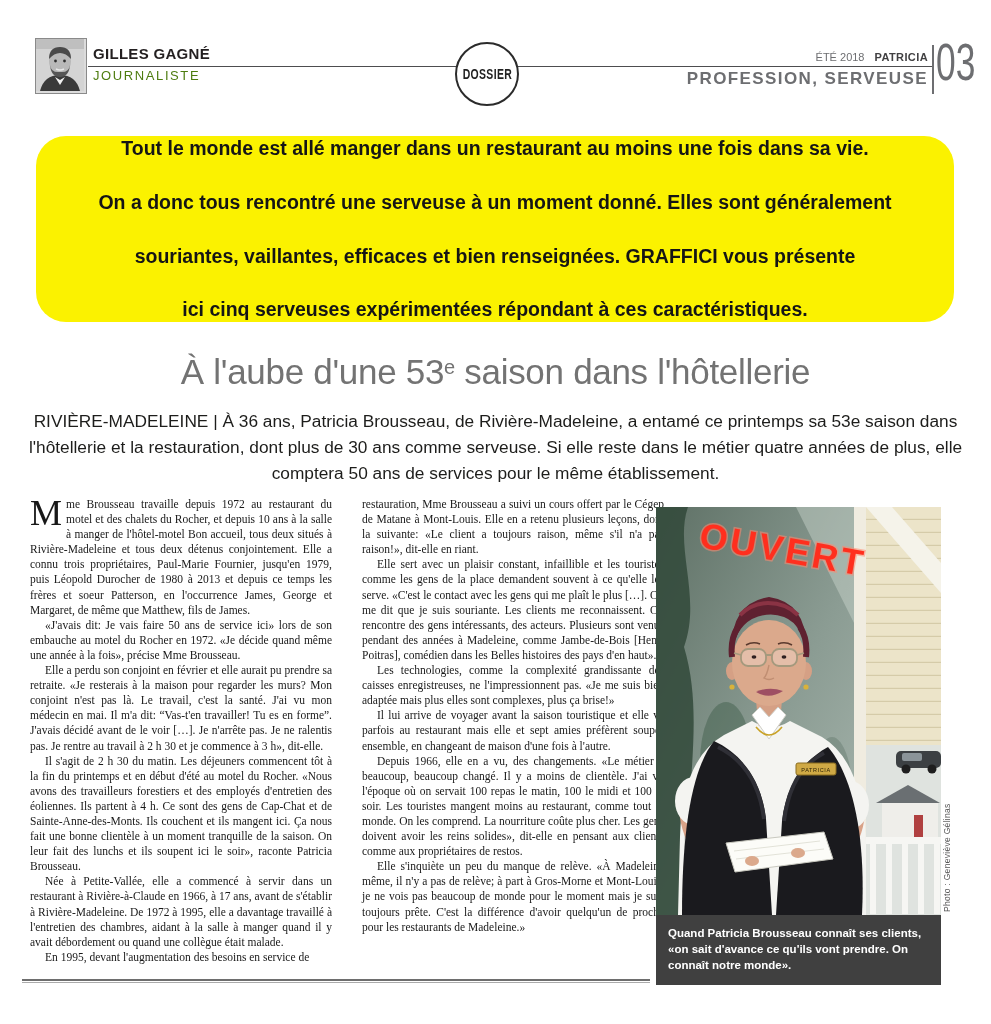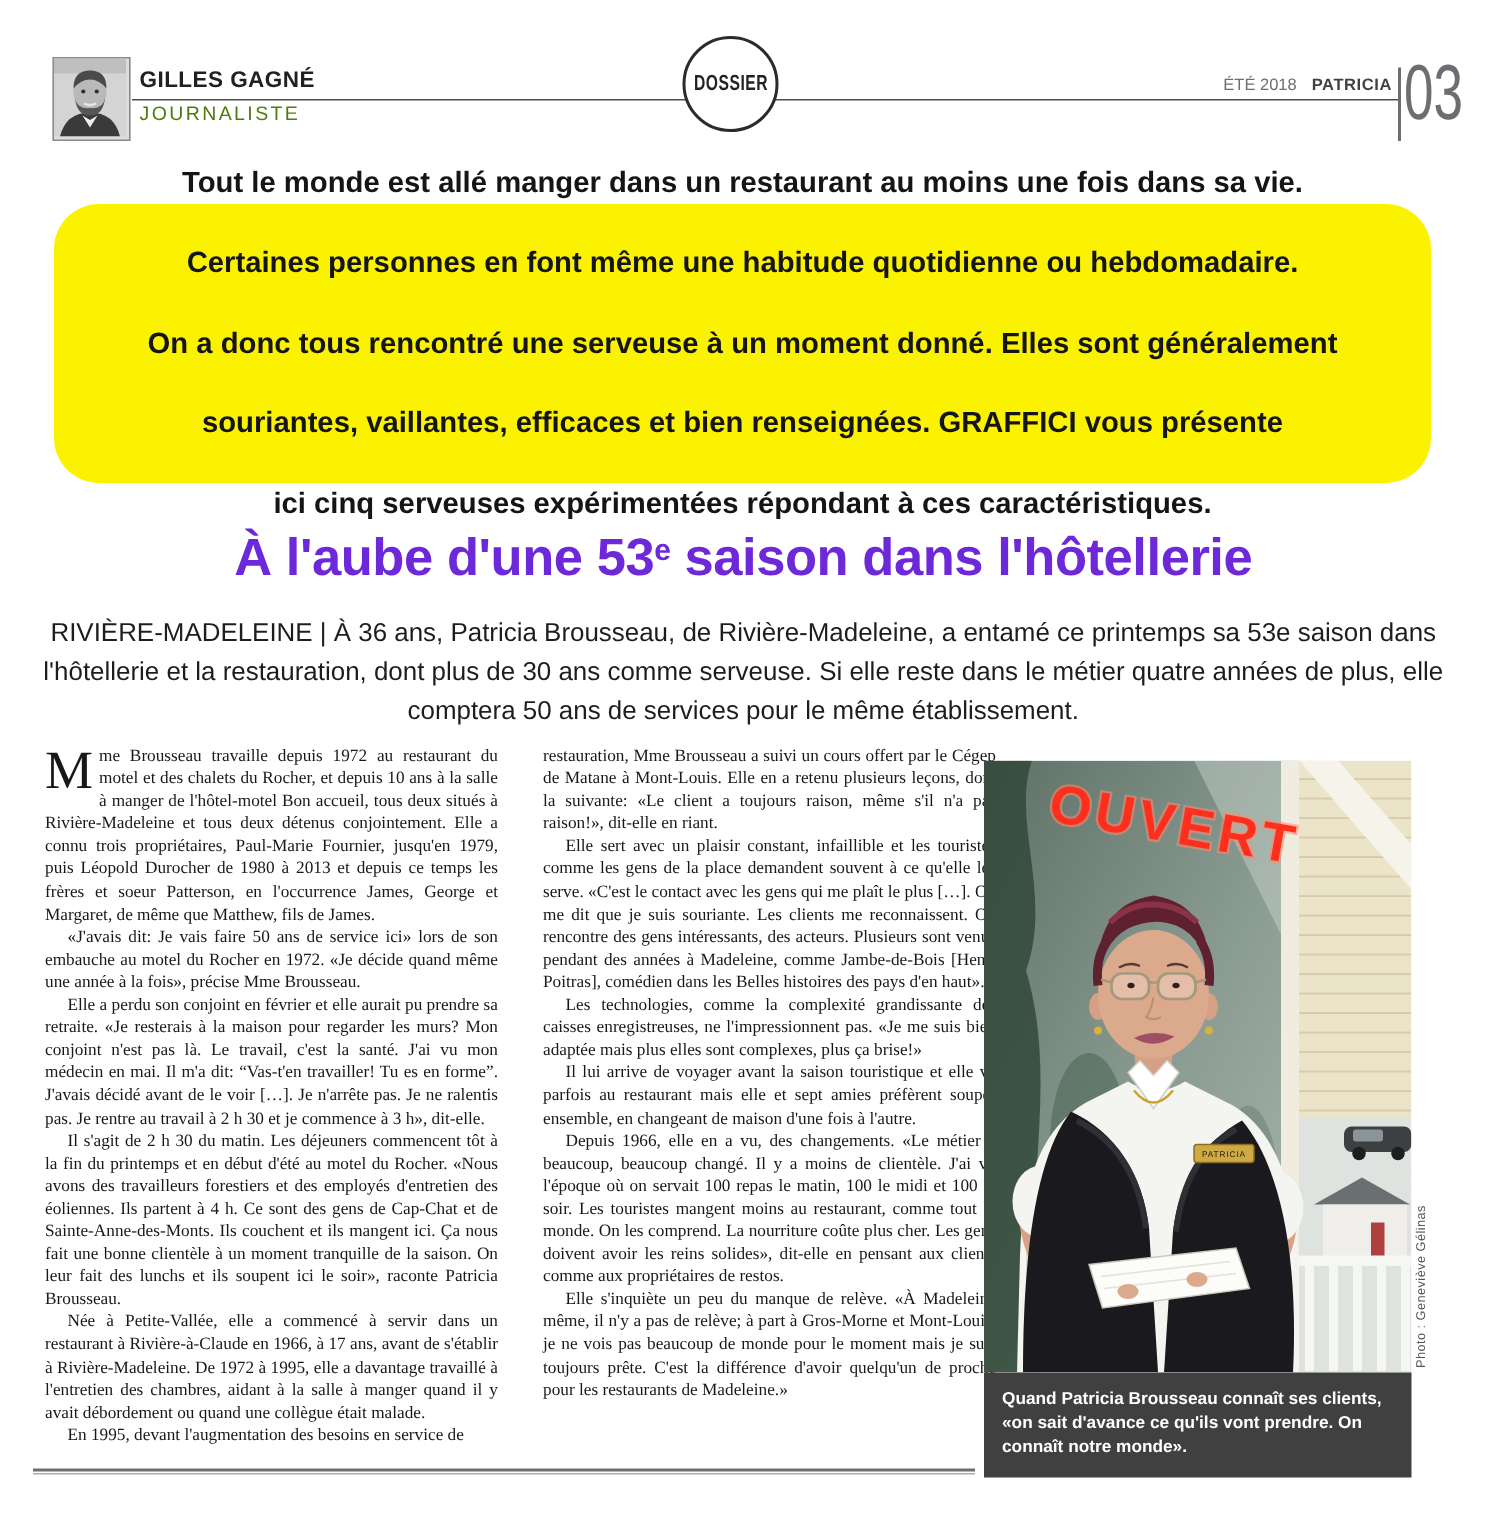--- a/index.html
+++ b/index.html
@@ -5,36 +5,36 @@
   html,body { margin:0; padding:0; background:#ffffff; }
   .page {
     position:relative; width:991px; height:1024px; background:#fff;
     font-family:"Liberation Sans", sans-serif; overflow:hidden; color:#1a1a1a;
   }
   
   .author-photo { position:absolute; left:35px; top:38px; width:50px; height:54px; border:1px solid #8a8a8a; background:#dcdcdc; }
   .author-name { position:absolute; left:93px; top:45px; font-size:15px; font-weight:bold; color:#231f20; letter-spacing:.3px; }
   .author-role { position:absolute; left:93px; top:68px; font-size:13px; color:#4d7c0f; letter-spacing:1.6px; }
   .header-rule { position:absolute; left:88px; top:66px; width:845px; border-top:1.5px solid #4d4d4f; }
-  .stamp { position:absolute; left:455px; top:24px; width:60px; height:60px; border:2.5px solid #2b2b2b; border-radius:50%;
+  .stamp { position:absolute; left:455px; top:42px; width:60px; height:60px; border:2.5px solid #2b2b2b; border-radius:50%;
            background:#fff; display:flex; align-items:center; justify-content:center; z-index:2; }
   .stamp span { font-weight:bold; font-size:14.5px; letter-spacing:.5px; transform:scaleX(.72); white-space:nowrap; color:#222; }
   .issue-line { position:absolute; right:63px; top:51px; font-size:11px; color:#6d6e71; }
   .issue-line .brand { font-weight:bold; color:#414042; margin-left:10px; letter-spacing:.4px; }
   .section-line { position:absolute; right:63px; top:69px; font-size:17px; font-weight:bold; color:#6d6e71; letter-spacing:1.4px; }
   .pagenum-bar { position:absolute; left:932px; top:45px; width:2px; height:49px; background:#6d6e71; }
   .pagenum { position:absolute; left:936px; top:36px; font-size:52px; line-height:52px; color:#6d6e71;
              transform:scaleX(.68); transform-origin:left top; font-weight:400; }
   
   .intro { position:absolute; left:36px; top:136px; width:918px; height:186px; background:#fbf200; border-radius:30px;
            display:flex; flex-direction:column; justify-content:center; text-align:center;
            font-size:19.5px; font-weight:bold; color:#151515; line-height:24.6px;gap:29px; }
   
   .headline { position:absolute; left:0; top:352px; width:991px; text-align:center;
-              font-size:35px; font-weight:bold; color:#6d28d9; letter-spacing:-.3px; }
+              font-size:35px; font-weight:normal; color:#737373; letter-spacing:-.3px; }
   .headline sup { font-size:20px; vertical-align:10px; }
   .lead { position:absolute; left:25px; top:408px; width:941px; text-align:center;
           font-size:17.3px; line-height:26px; color:#1d1d1b; }
   
   .body { position:absolute; left:30px; top:497px; width:931px; display:flex; gap:30px; }
   .col { width:302px; font-family:"Liberation Serif", serif; font-size:11.5px; line-height:15.1px;
          text-align:justify; color:#181818; }
   .col p { margin:0; text-indent:15px; }
   .col p.first { text-indent:0; }
   .col p.dropcap::first-letter { float:left; font-size:36px; line-height:29px; padding:2px 4px 0 0; }
@@ -69,26 +69,26 @@
     </svg>
   </div>
   <div class="author-name">GILLES GAGNÉ</div>
   <div class="author-role">JOURNALISTE</div>
   <div class="stamp">
     <span>DOSSIER</span>
   </div>
   <div class="issue-line">
     <span>ÉTÉ 2018</span><span class="brand">PATRICIA</span>
   </div>
+  <div class="section-line">PROFESSION, SERVEUSE</div>
   <div class="pagenum-bar"></div>
   <div class="pagenum">03</div>
 
   <div class="intro">
     <div>Tout le monde est allé manger dans un restaurant au moins une fois dans sa vie.</div>
-    <div>Certaines personnes en font même une habitude quotidienne ou hebdomadaire.</div>
     <div>On a donc tous rencontré une serveuse à un moment donné. Elles sont généralement</div>
     <div>souriantes, vaillantes, efficaces et bien renseignées. GRAFFICI vous présente</div>
     <div>ici cinq serveuses expérimentées répondant à ces caractéristiques.</div>
   </div>
 
   <div class="headline"><span>À l'aube d'une 53</span><sup>e</sup><span> saison dans l'hôtellerie</span></div>
   <div class="lead">RIVIÈRE-MADELEINE | À 36 ans, Patricia Brousseau, de Rivière-Madeleine, a entamé ce printemps sa 53e saison dans l'hôtellerie et la restauration, dont plus de 30 ans comme serveuse. Si elle reste dans le métier quatre années de plus, elle comptera 50 ans de services pour le même établissement.</div>
 
   <div class="body">
     <div class="col">

